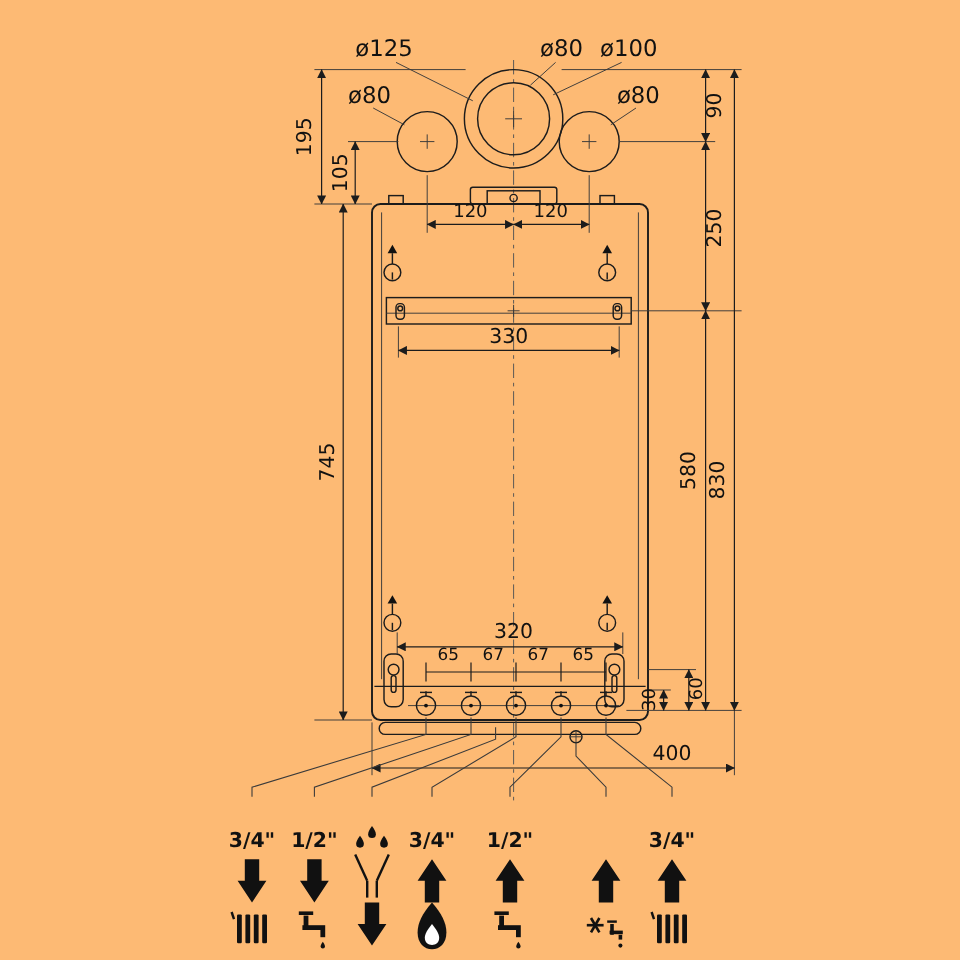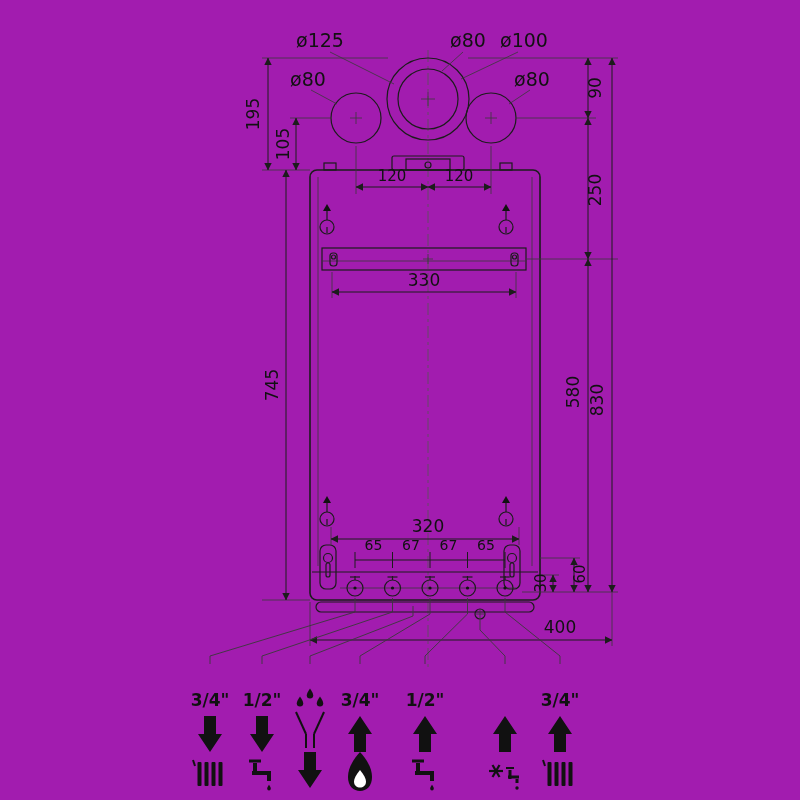--- a/index.html
+++ b/index.html
@@ -1,16 +1,16 @@
 <!DOCTYPE html>
 <html><head>
 <meta charset="utf-8">
 <style>
   html,body { margin:0; padding:0; background:#ffffff; }
-  .stage { width:800px; height:800px; position:relative; background:#a21caf; }
+  .stage { width:800px; height:800px; position:relative; background:#fdba74; }
   svg { display:block; }
   .t  { font-family:"DejaVu Sans", sans-serif; fill:#111111; }
   .t19 { font-size:19px; }
   .t17 { font-size:17px; }
   .t15 { font-size:15px; }
   .t14 { font-size:14px; }
   .lbl { font-size:17px; font-weight:600; }
   .ln   { stroke:#1c1c1c; stroke-width:1.2; fill:none; }
   .ln2  { stroke:#1c1c1c; stroke-width:1.6; fill:none; }
   .ext  { stroke:#3a3a3a; stroke-width:0.8; fill:none; }

